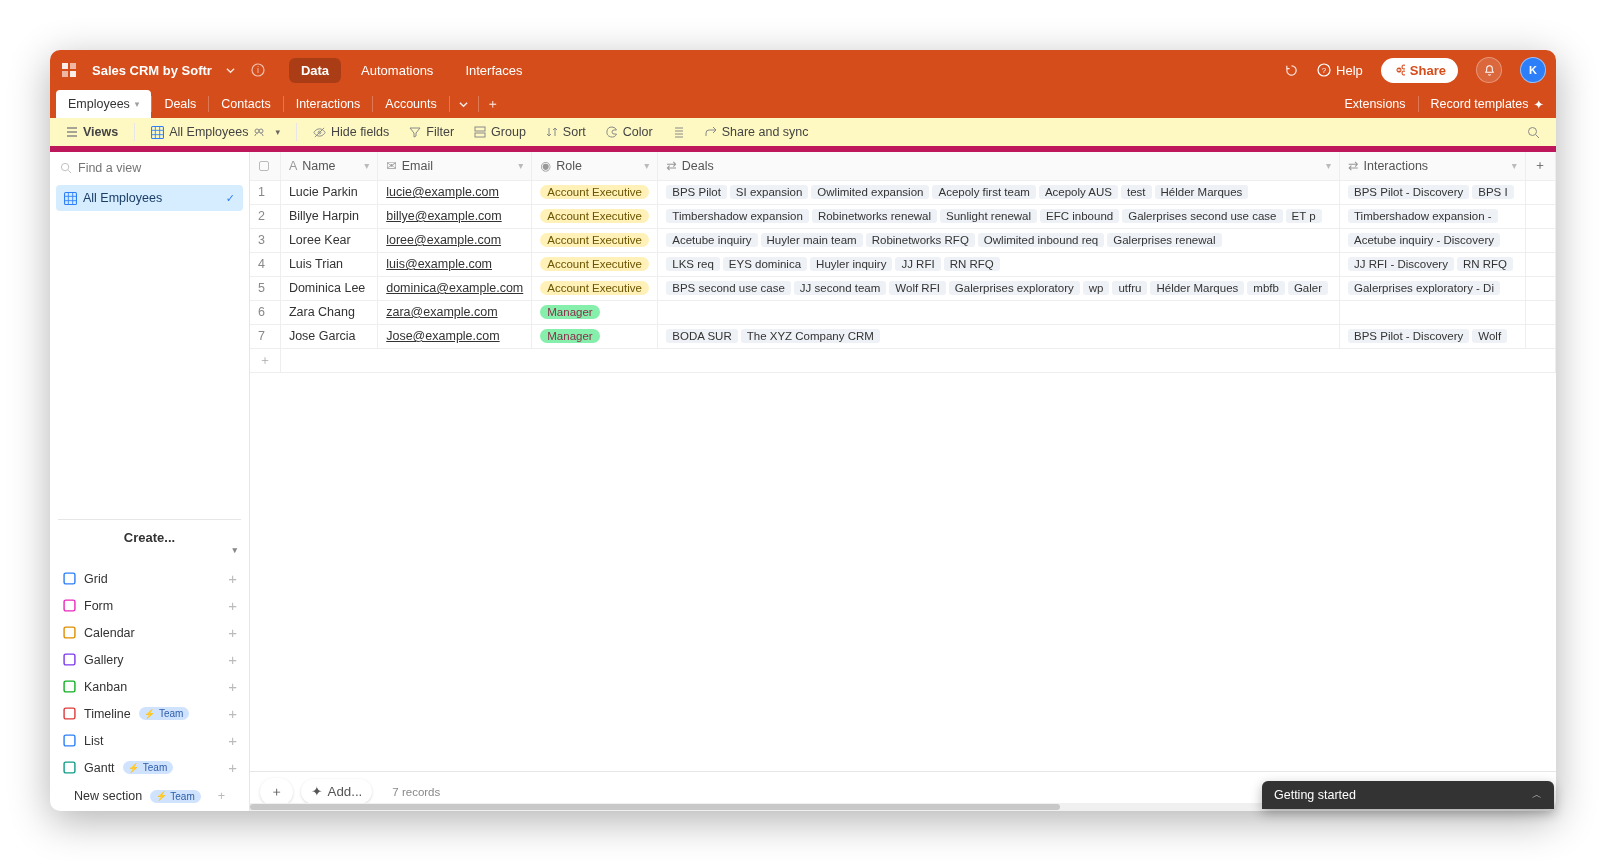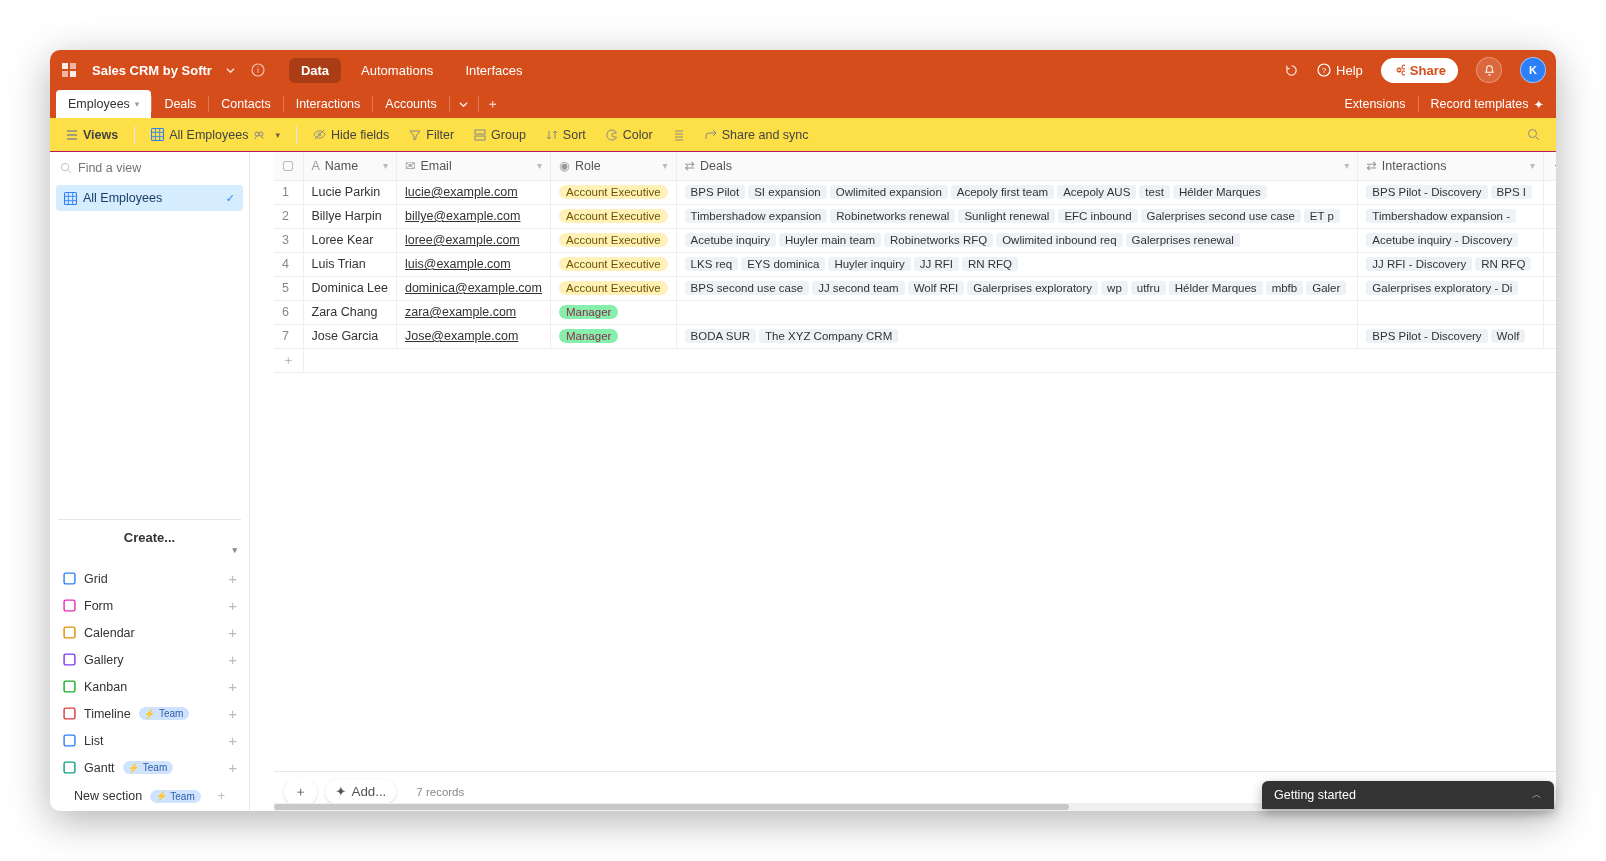--- a/index.html
+++ b/index.html
@@ -27,28 +27,28 @@
 .tab { display: flex; align-items: center; padding: 0 12px; color: #fff; font-size: 12.5px; cursor: pointer; position: relative; }
 .tab.active { background: #fff; color: #333; border-radius: 4px 4px 0 0; font-weight: 500; }
 .tab.active .chev-small { color: #888; }
 .chev-small { font-size: 9px; margin-left: 5px; opacity: 0.8; }
 .tab-divider { width: 1px; background: rgba(255,255,255,0.25); margin: 6px 0; }
 .tab-more, .tab-plus { width: 28px; display: flex; align-items: center; justify-content: center; color: #fff; cursor: pointer; opacity: 0.9; }
 .tabstrip .spacer { flex: 1; }
 .tabstrip .right-link { color: #fff; display: flex; align-items: center; padding: 0 12px; font-size: 12.5px; cursor: pointer; }
 
 
-.toolbar { height: 34px; border-bottom: 1px solid #be185d; display: flex; align-items: center; padding: 0 8px; gap: 4px; background: #fde047; font-size: 12.5px; }
+.toolbar { height: 34px; border-bottom: 6px solid #be185d; display: flex; align-items: center; padding: 0 8px; gap: 4px; background: #fef9c3; font-size: 12.5px; }
 .tbtn { display: flex; align-items: center; gap: 5px; padding: 4px 8px; border-radius: 4px; cursor: pointer; color: #444; }
 .tsep { width: 1px; height: 18px; background: #e6e6e6; margin: 0 4px; }
 .t-icon { color: #888; display: inline-flex; }
 .toolbar .spacer { flex: 1; }
 
 
-.content { flex: 1; display: flex; overflow: hidden; position: relative; gap: 24px; }
+.content { flex: 1; display: flex; overflow: hidden; position: relative; }
 
 
 .sidebar { width: 200px; border-right: 1px solid #e6e6e6; display: flex; flex-direction: column; }
 .view-search { padding: 8px 10px; }
 .view-search input { width: 100%; border: none; outline: none; font-size: 12.5px; color: #888; background: transparent; padding-left: 18px; }
 .view-search-wrap { position: relative; }
 .view-search-wrap .search-icon { position: absolute; left: 0; top: 2px; color: #bbb; }
 .view-item { margin: 2px 6px; padding: 6px 8px; border-radius: 4px; display: flex; align-items: center; gap: 6px; cursor: pointer; font-size: 12.5px; }
 .view-item.active { background: #d6ecff; color: #1a3e66; }
 .view-item .grid-icon { color: #2d7ff9; }

